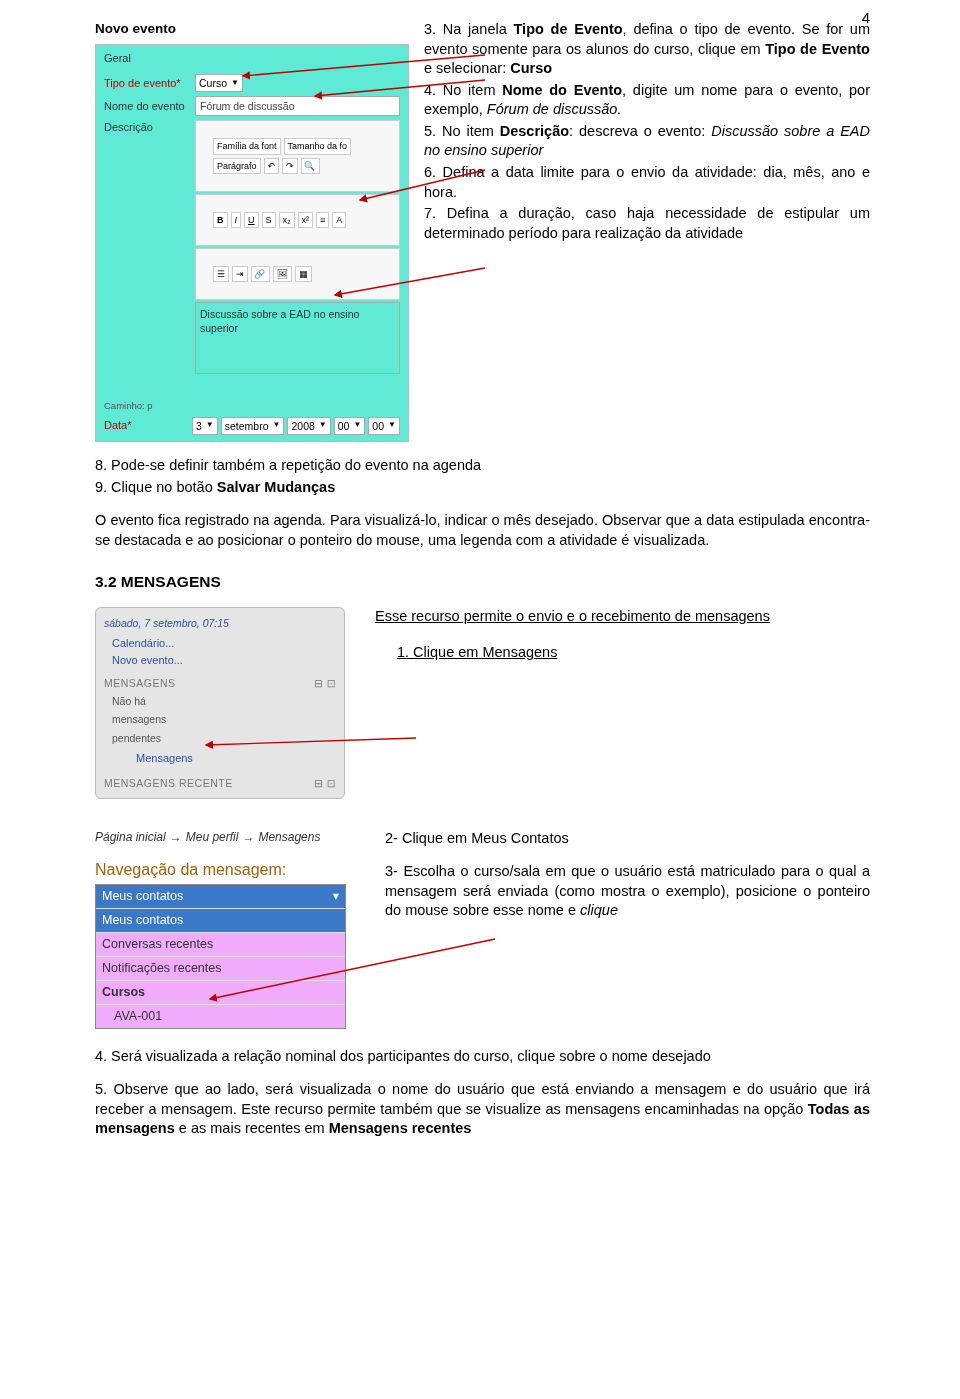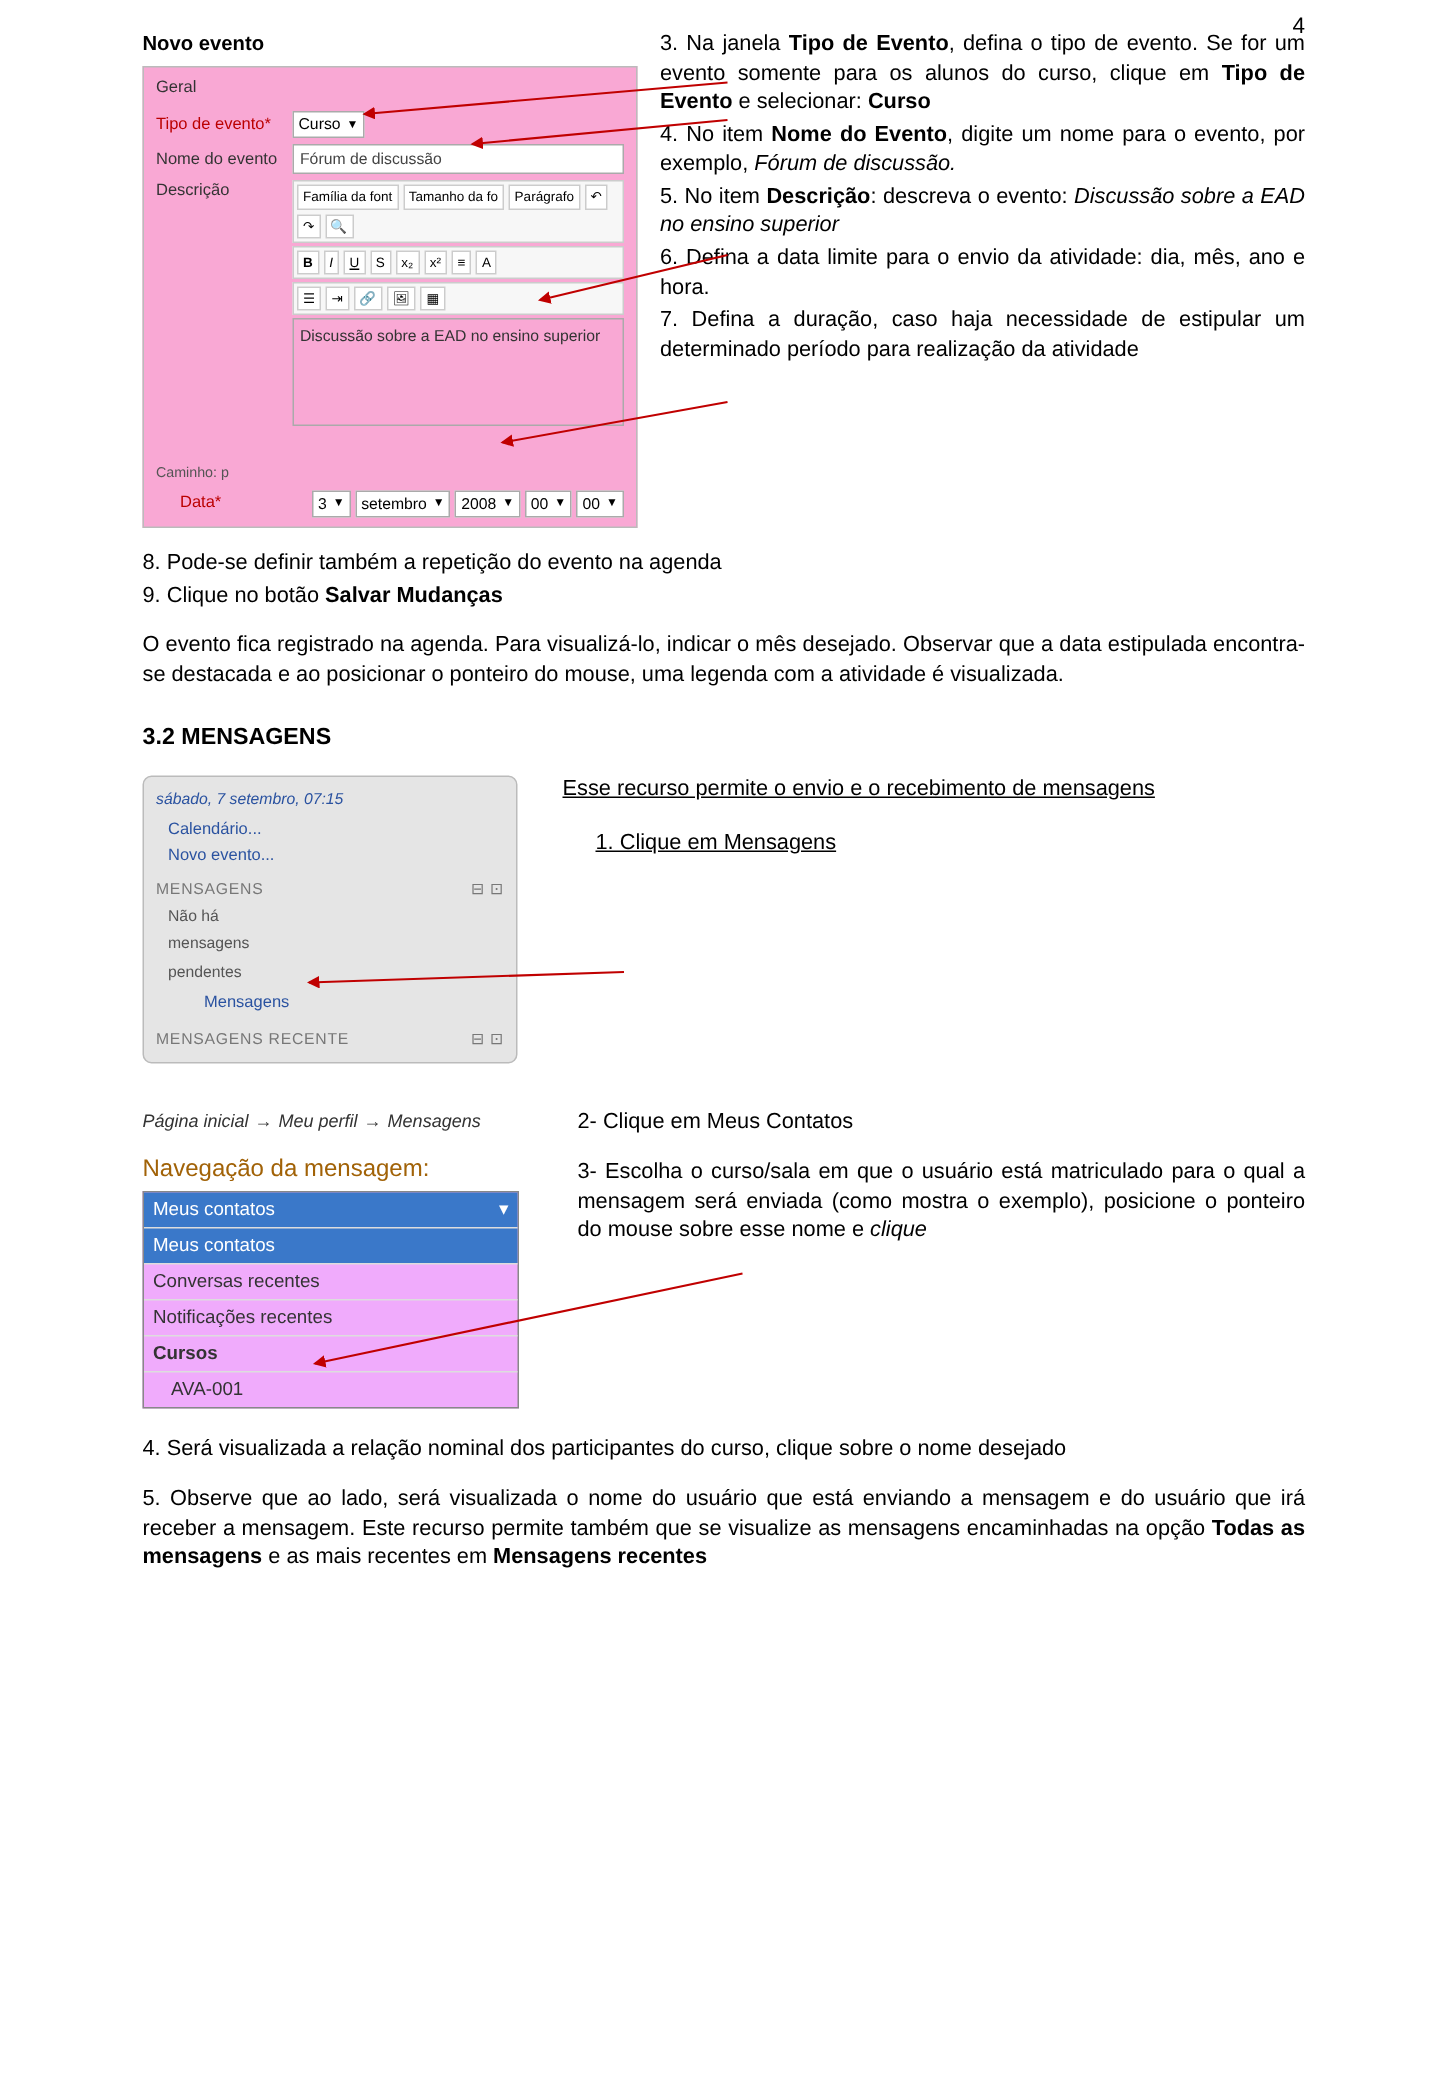--- a/index.html
+++ b/index.html
@@ -1,33 +1,33 @@
 <!DOCTYPE html>
 <html><head>
 <meta charset="utf-8">
 <style>
   * { box-sizing: border-box; margin: 0; padding: 0; }
   body { font-family: Arial, sans-serif; font-size: 14.5px; color: #000; background: #fff; width: 960px; margin: 0 auto; padding: 20px 90px 20px 95px; position: relative; line-height: 1.35; }
   .page-num { position: absolute; top: 8px; right: 90px; font-size: 15px; }
   .top-section { display: flex; gap: 15px; margin-bottom: 14px; }
   .fig-col { flex: 0 0 310px; position: relative; }
-  .fig-box1 { border: 1px solid #bbb; background: #f9a8d4; padding: 6px 8px; font-size: 11px; }
+  .fig-box1 { border: 1px solid #bbb; background: #5eead4; padding: 6px 8px; font-size: 11px; }
   .fig-title { font-weight: bold; font-size: 13.5px; margin-bottom: 6px; color: #000; }
   .fig-row { display: flex; align-items: center; margin-bottom: 4px; gap: 6px; }
   .fig-label { width: 85px; color: #333; }
   .fig-sel { border: 1px solid #aaa; padding: 1px 3px; font-size: 10.5px; background: #fff; display: inline-flex; align-items: center; gap: 4px; }
   .tri { font-size: 8px; }
   .req { color: #b00; }
   .field-box { border: 1px solid #aaa; padding: 2px 4px; font-size: 10.5px; background: #fff; flex: 1; color: #444; }
-  .toolbar { border: 1px solid #ccc; padding: 2px; margin-bottom: 2px; font-size: 9px; background: #f7f7f7; display: flex; gap: 3px; flex-wrap: wrap; }
+  .toolbar { border: 1px solid #ccc; padding: 17px; margin-bottom: 2px; font-size: 9px; background: #f7f7f7; display: flex; gap: 3px; flex-wrap: wrap; }
   .tool-btn { border: 1px solid #ccc; padding: 1px 3px; font-size: 9px; background: #fff; }
   .editor { border: 1px solid #aaa; height: 72px; padding: 4px; font-size: 10.5px; color: #333; }
   .path-row { font-size: 9.5px; color: #555; margin-top: 26px; }
   .date-row { display: flex; align-items: center; gap: 3px; margin-top: 4px; }
-  .date-row .fig-label { width: 85px; margin-left: 16px; }
+  .date-row .fig-label { width: 85px; }
   .text-col { flex: 1; text-align: justify; }
   .num-list { list-style: none; }
   .num-list li { margin-bottom: 2px; text-align: justify; }
   .step8, .step9 { margin-bottom: 2px; }
   .para { margin-bottom: 14px; text-align: justify; }
   h3.section { font-size: 15.5px; margin: 22px 0 14px 0; }
   .mid-section { display: flex; gap: 30px; margin-bottom: 30px; }
   .fig2 { flex: 0 0 250px; border: 1.5px solid #bbb; border-radius: 6px; padding: 8px; font-size: 11px; background: #e5e5e5; position: relative; }
   .fig2 .date-txt { color: #2a52a0; font-style: italic; font-size: 10.5px; margin-bottom: 6px; }
   .fig2 .link { color: #2a52a0; display: block; margin-left: 8px; margin-bottom: 2px; }

